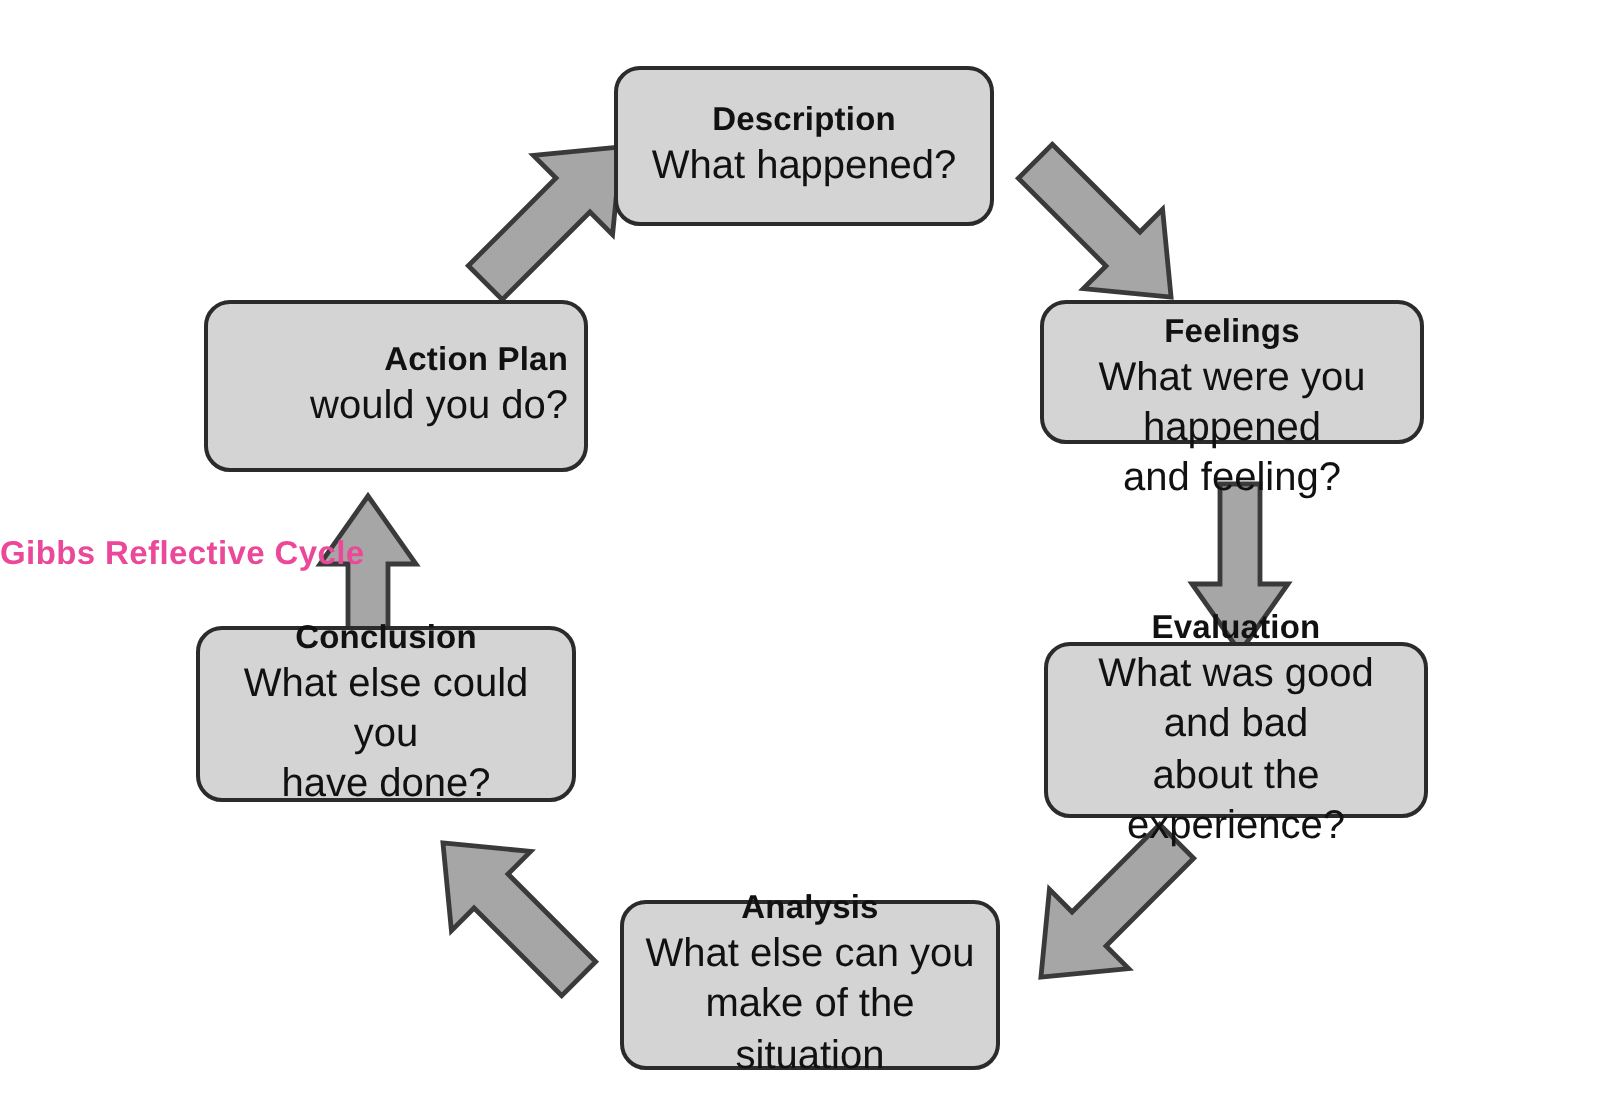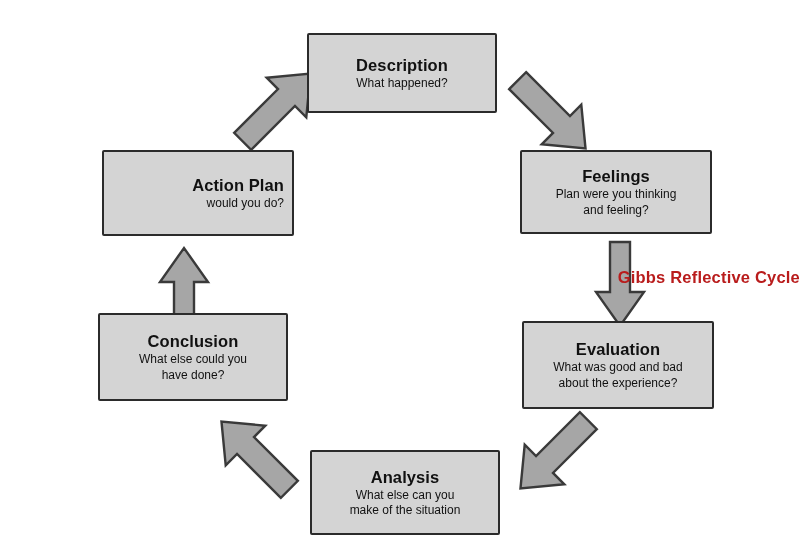--- a/index.html
+++ b/index.html
@@ -17,58 +17,58 @@
     position: relative;
     width: 800px;
     height: 550px;
     background: #ffffff;
   }
   .node {
     position: absolute;
     box-sizing: border-box;
     background: #d4d4d4;
     border: 2px solid #2b2b2b;
-    border-radius: 2px;
+    border-radius: 13px;
     display: flex;
     flex-direction: column;
     align-items: center;
     justify-content: center;
     text-align: center;
     color: #111111;
     padding: 4px 8px;
   }
   .node-title {
     font-size: 16.5px;
     font-weight: bold;
     line-height: 1.28;
     letter-spacing: 0.1px;
     white-space: nowrap;
   }
   .node-body {
-    font-size: 12px;
+    font-size: 20px;
     font-weight: normal;
     line-height: 1.26;
     letter-spacing: 0px;
   }
   #n-description { left: 307px; top: 33px;  width: 190px; height: 80px; }
-  #n-feelings    { left: 520px; top: 150px; width: 192px; height: 84px; }
+  #n-feelings    { left: 520px; top: 150px; width: 192px; height: 72px; justify-content: space-between; }
   #n-evaluation  { left: 522px; top: 321px; width: 192px; height: 88px; }
   #n-analysis    { left: 310px; top: 450px; width: 190px; height: 85px; }
   #n-conclusion  { left: 98px;  top: 313px; width: 190px; height: 88px; }
   #n-actionplan  { left: 102px; top: 150px; width: 192px; height: 86px; align-items: flex-end; }
 
   #center-title {
     position: absolute;
     left: 0;
     top: 268px;
     width: 800px;
-    text-align: right;
+    text-align: left;
     font-size: 16.5px;
     font-weight: bold;
-    color: #b91c1c;
+    color: #ec4899;
     letter-spacing: 0.2px;
   }
   .arrow {
     position: absolute;
   }
   .arrow svg { display: block; }
 </style>
 </head>
 <body>
 
@@ -118,21 +118,21 @@
     </svg>
   </div>
 
   <div class="node" id="n-description">
     <div class="node-title">Description</div>
     <div class="node-body">What happened?</div>
   </div>
 
   <div class="node" id="n-feelings">
     <div class="node-title">Feelings</div>
-    <div class="node-body">Plan were you thinking</div>
+    <div class="node-body">What were you happened</div>
     <div class="node-body">and feeling?</div>
   </div>
 
   <div class="node" id="n-analysis">
     <div class="node-title">Analysis</div>
     <div class="node-body">What else can you</div>
     <div class="node-body">make of the situation</div>
   </div>
 
   <div class="node" id="n-evaluation">

